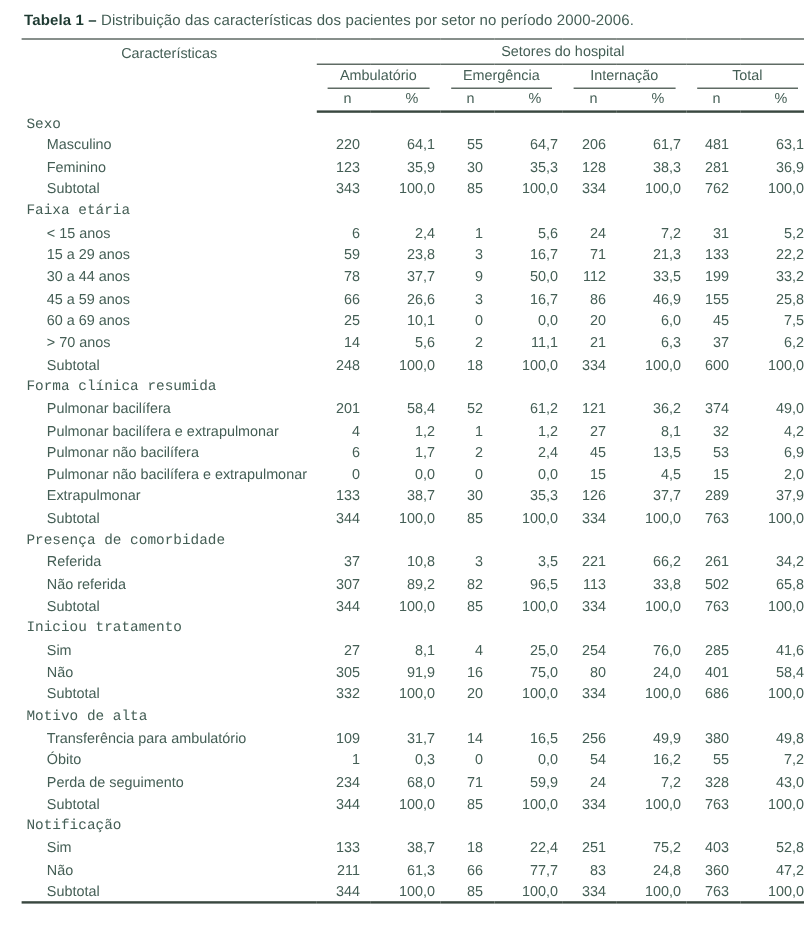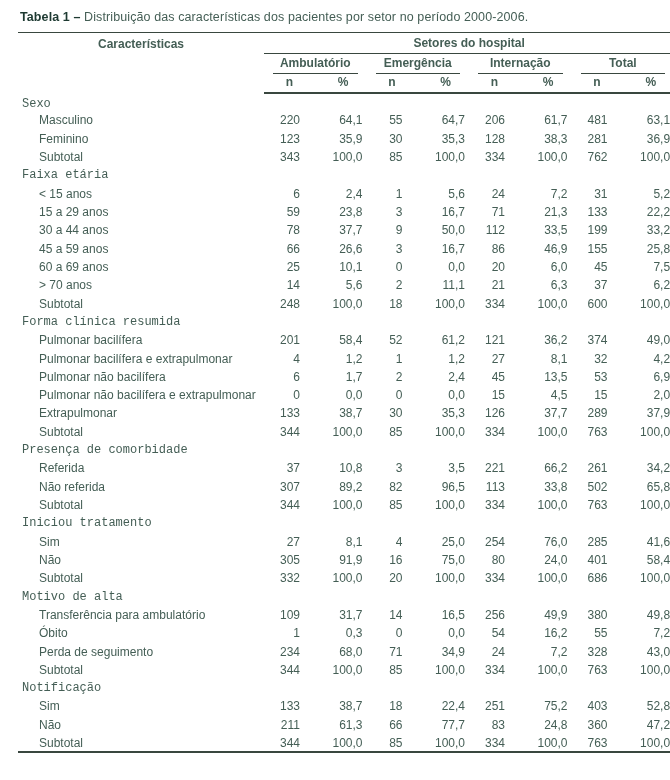--- a/index.html
+++ b/index.html
@@ -37,21 +37,21 @@
     table-layout: fixed;
     width: 656px;
     border-top: 1.5px solid var(--rule);
     border-bottom: 2px solid var(--rule);
   }
   col.c-label { width: 246px; }
   col.c-n { width: 45px; }
   col.c-pct { width: 57.5px; }
 
   thead th {
-    font-weight: bold;
+    font-weight: normal;
     font-size: 12px;
     color: var(--ink);
   }
   th.char-header {
     vertical-align: top;
     text-align: center;
     padding-top: 4px;
   }
   th.sectors-header {
     border-bottom: 1px solid var(--rule);
@@ -425,21 +425,21 @@
           <td class="num num-n">54</td>
           <td class="num num-pct">16,2</td>
           <td class="num num-n">55</td>
           <td class="num num-pct">7,2</td>
         </tr>
         <tr>
           <td class="row-label">Perda de seguimento</td>
           <td class="num num-n">234</td>
           <td class="num num-pct">68,0</td>
           <td class="num num-n">71</td>
-          <td class="num num-pct">34,9</td>
+          <td class="num num-pct">59,9</td>
           <td class="num num-n">24</td>
           <td class="num num-pct">7,2</td>
           <td class="num num-n">328</td>
           <td class="num num-pct">43,0</td>
         </tr>
         <tr>
           <td class="row-label">Subtotal</td>
           <td class="num num-n">344</td>
           <td class="num num-pct">100,0</td>
           <td class="num num-n">85</td>

